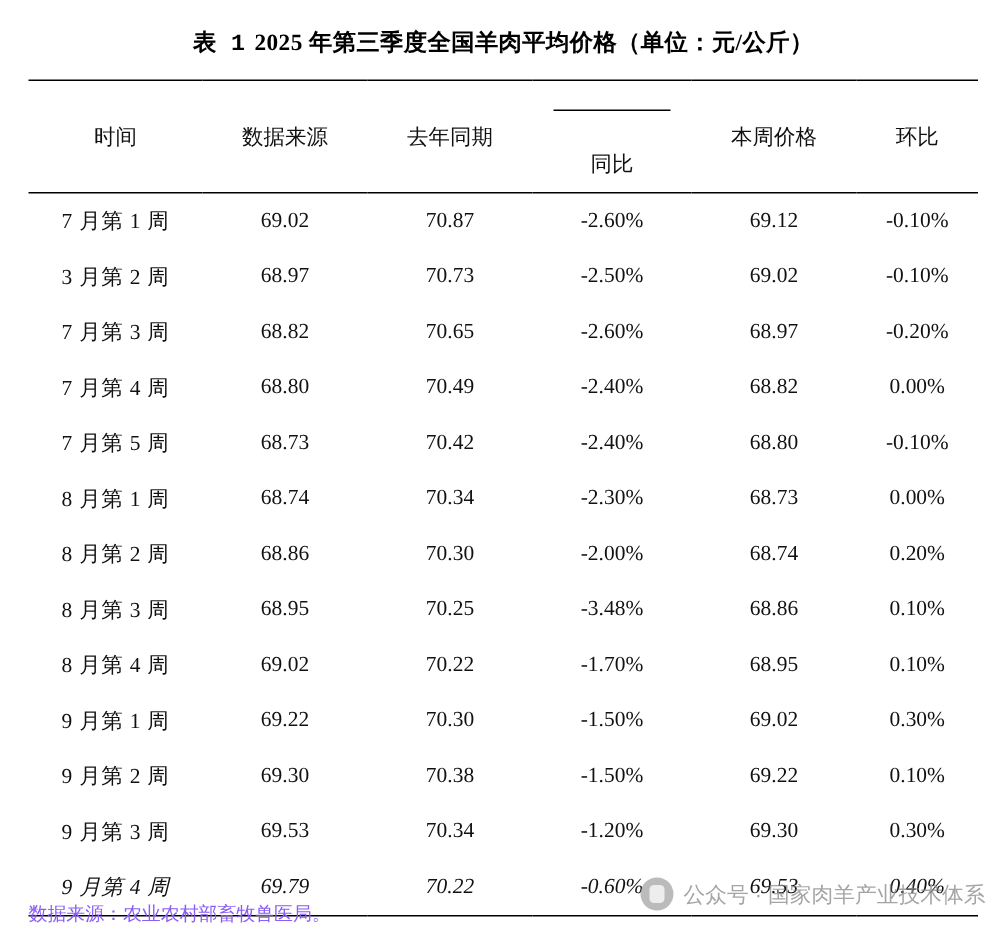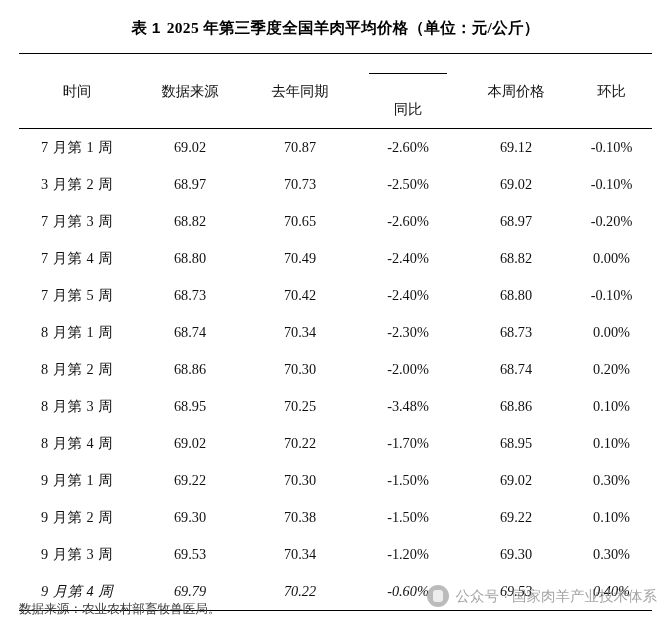--- a/index.html
+++ b/index.html
@@ -26,21 +26,21 @@
     text-align: center;
     font-size: 15.5px;
     font-weight: bold;
     letter-spacing: 0.3px;
     padding: 18px 20px 14px 20px;
     color: #000;
     white-space: nowrap;
   }
   .title .tnum {
     margin-right: 6px;
-    font-family: Liberation Sans, sans-serif;
+    font-family: Liberation Mono, monospace;
   }
   table.price {
     border-collapse: collapse;
     width: 633px;
     margin: 0 auto;
     table-layout: fixed;
   }
   table.price th, table.price td {
     font-size: 14.3px;
     font-weight: normal;
@@ -85,21 +85,21 @@
   .col-mom  { width: 81px; }
   td.cell-time {
     text-align: center;
     letter-spacing: 0.5px;
   }
   .source {
     position: absolute;
     left: 19px;
     bottom: 13px;
     font-size: 12.6px;
-    color: #404040;
+    color: #8b5cf6;
     white-space: nowrap;
   }
   .watermark {
     position: absolute;
     right: 14px;
     bottom: 24px;
     display: flex;
     align-items: center;
     gap: 7px;
     opacity: 0.78;

